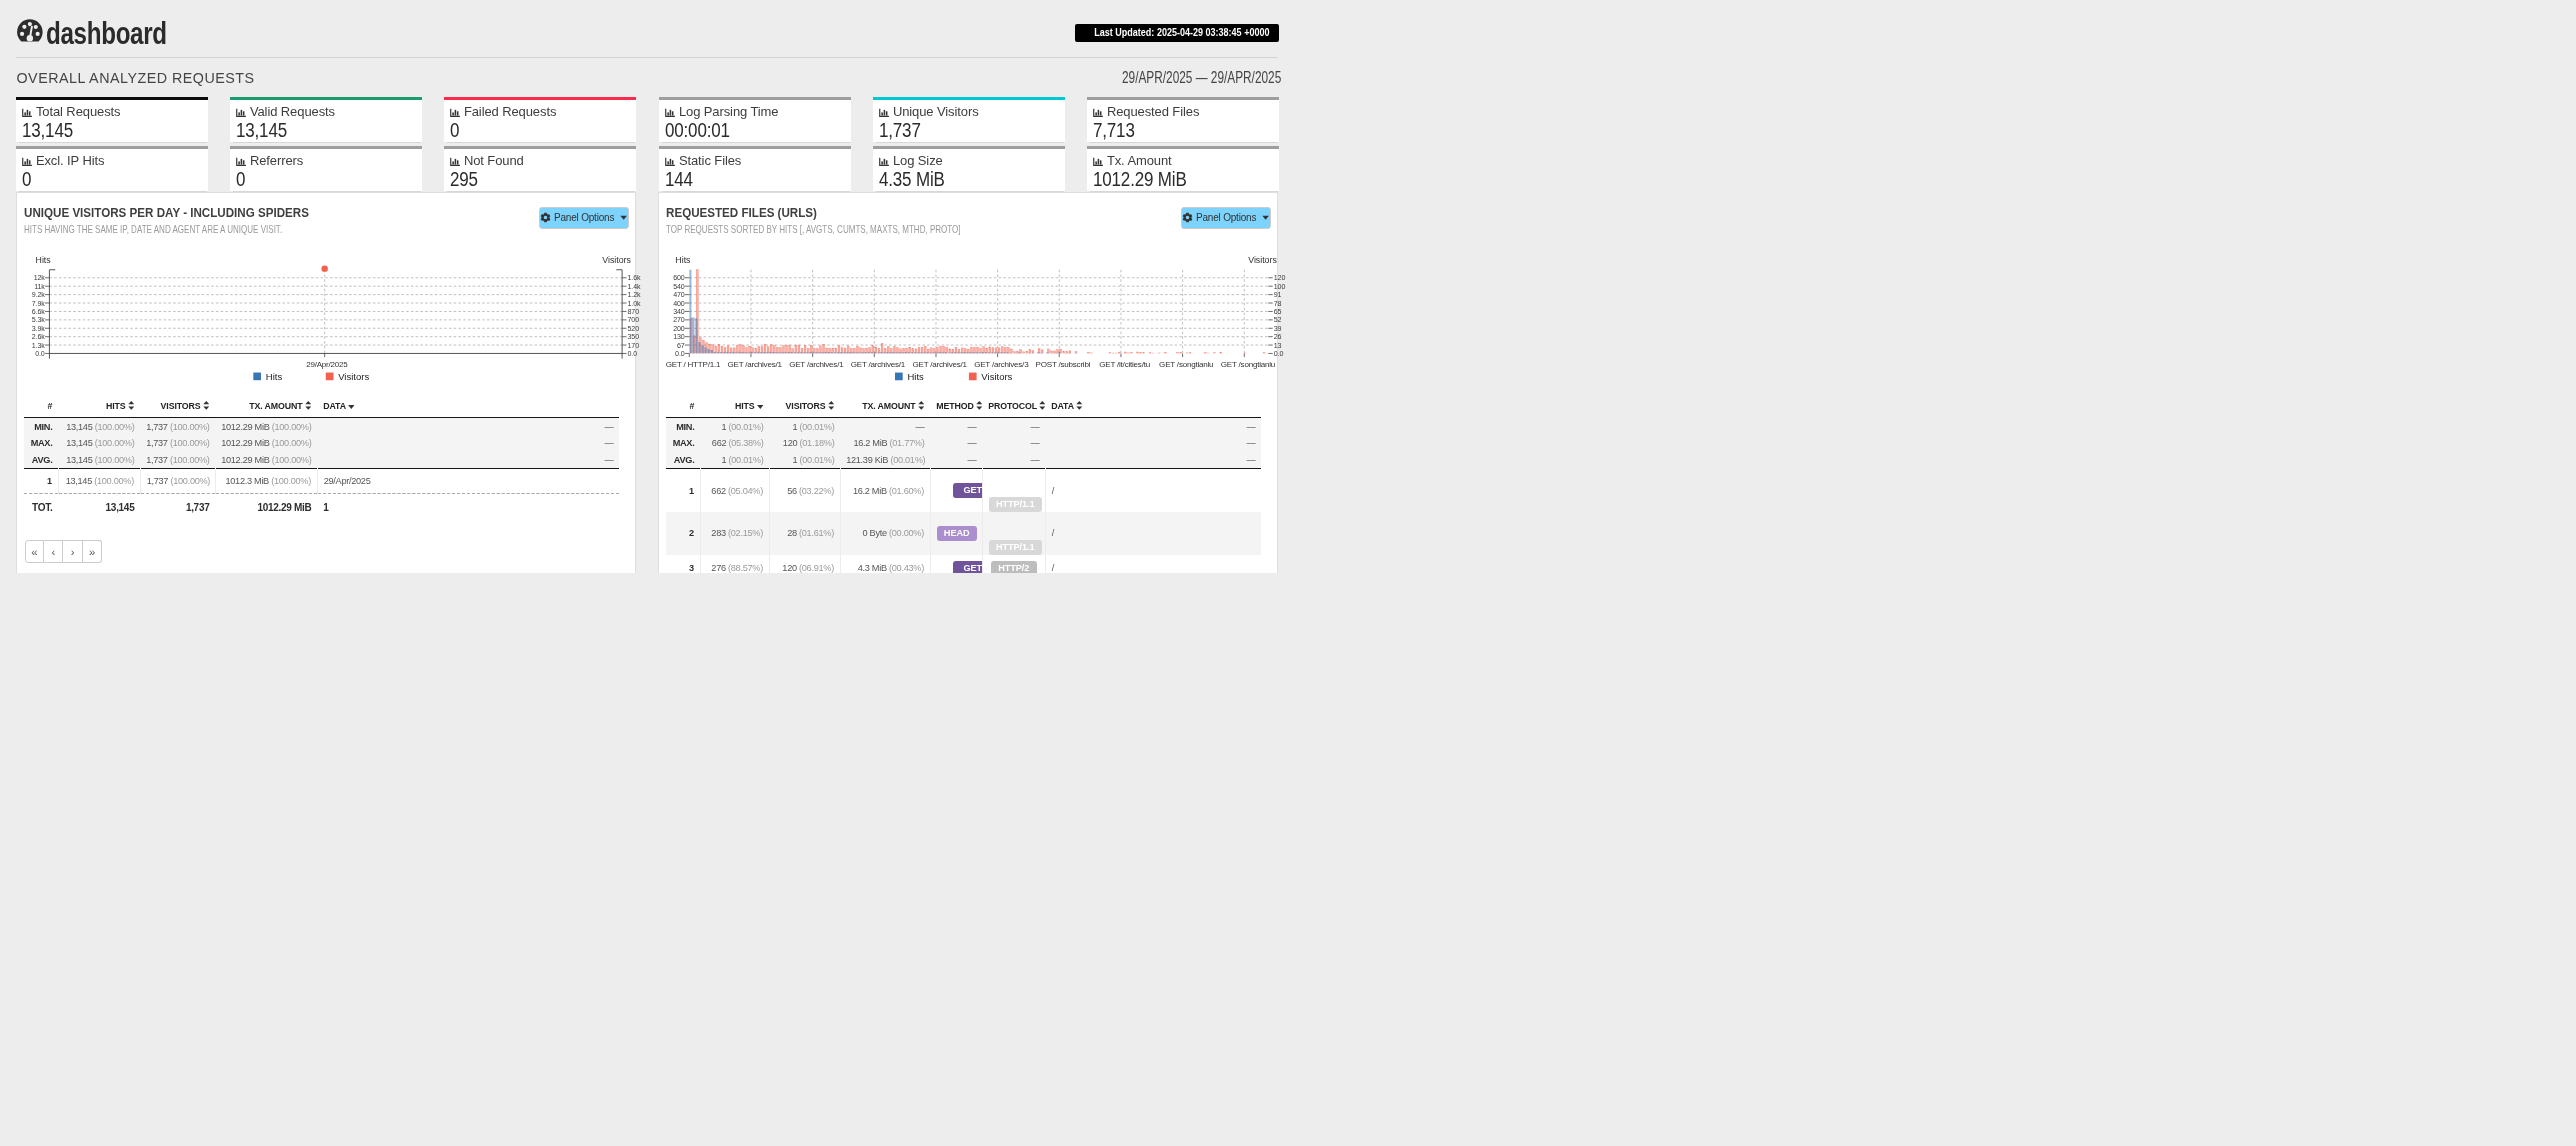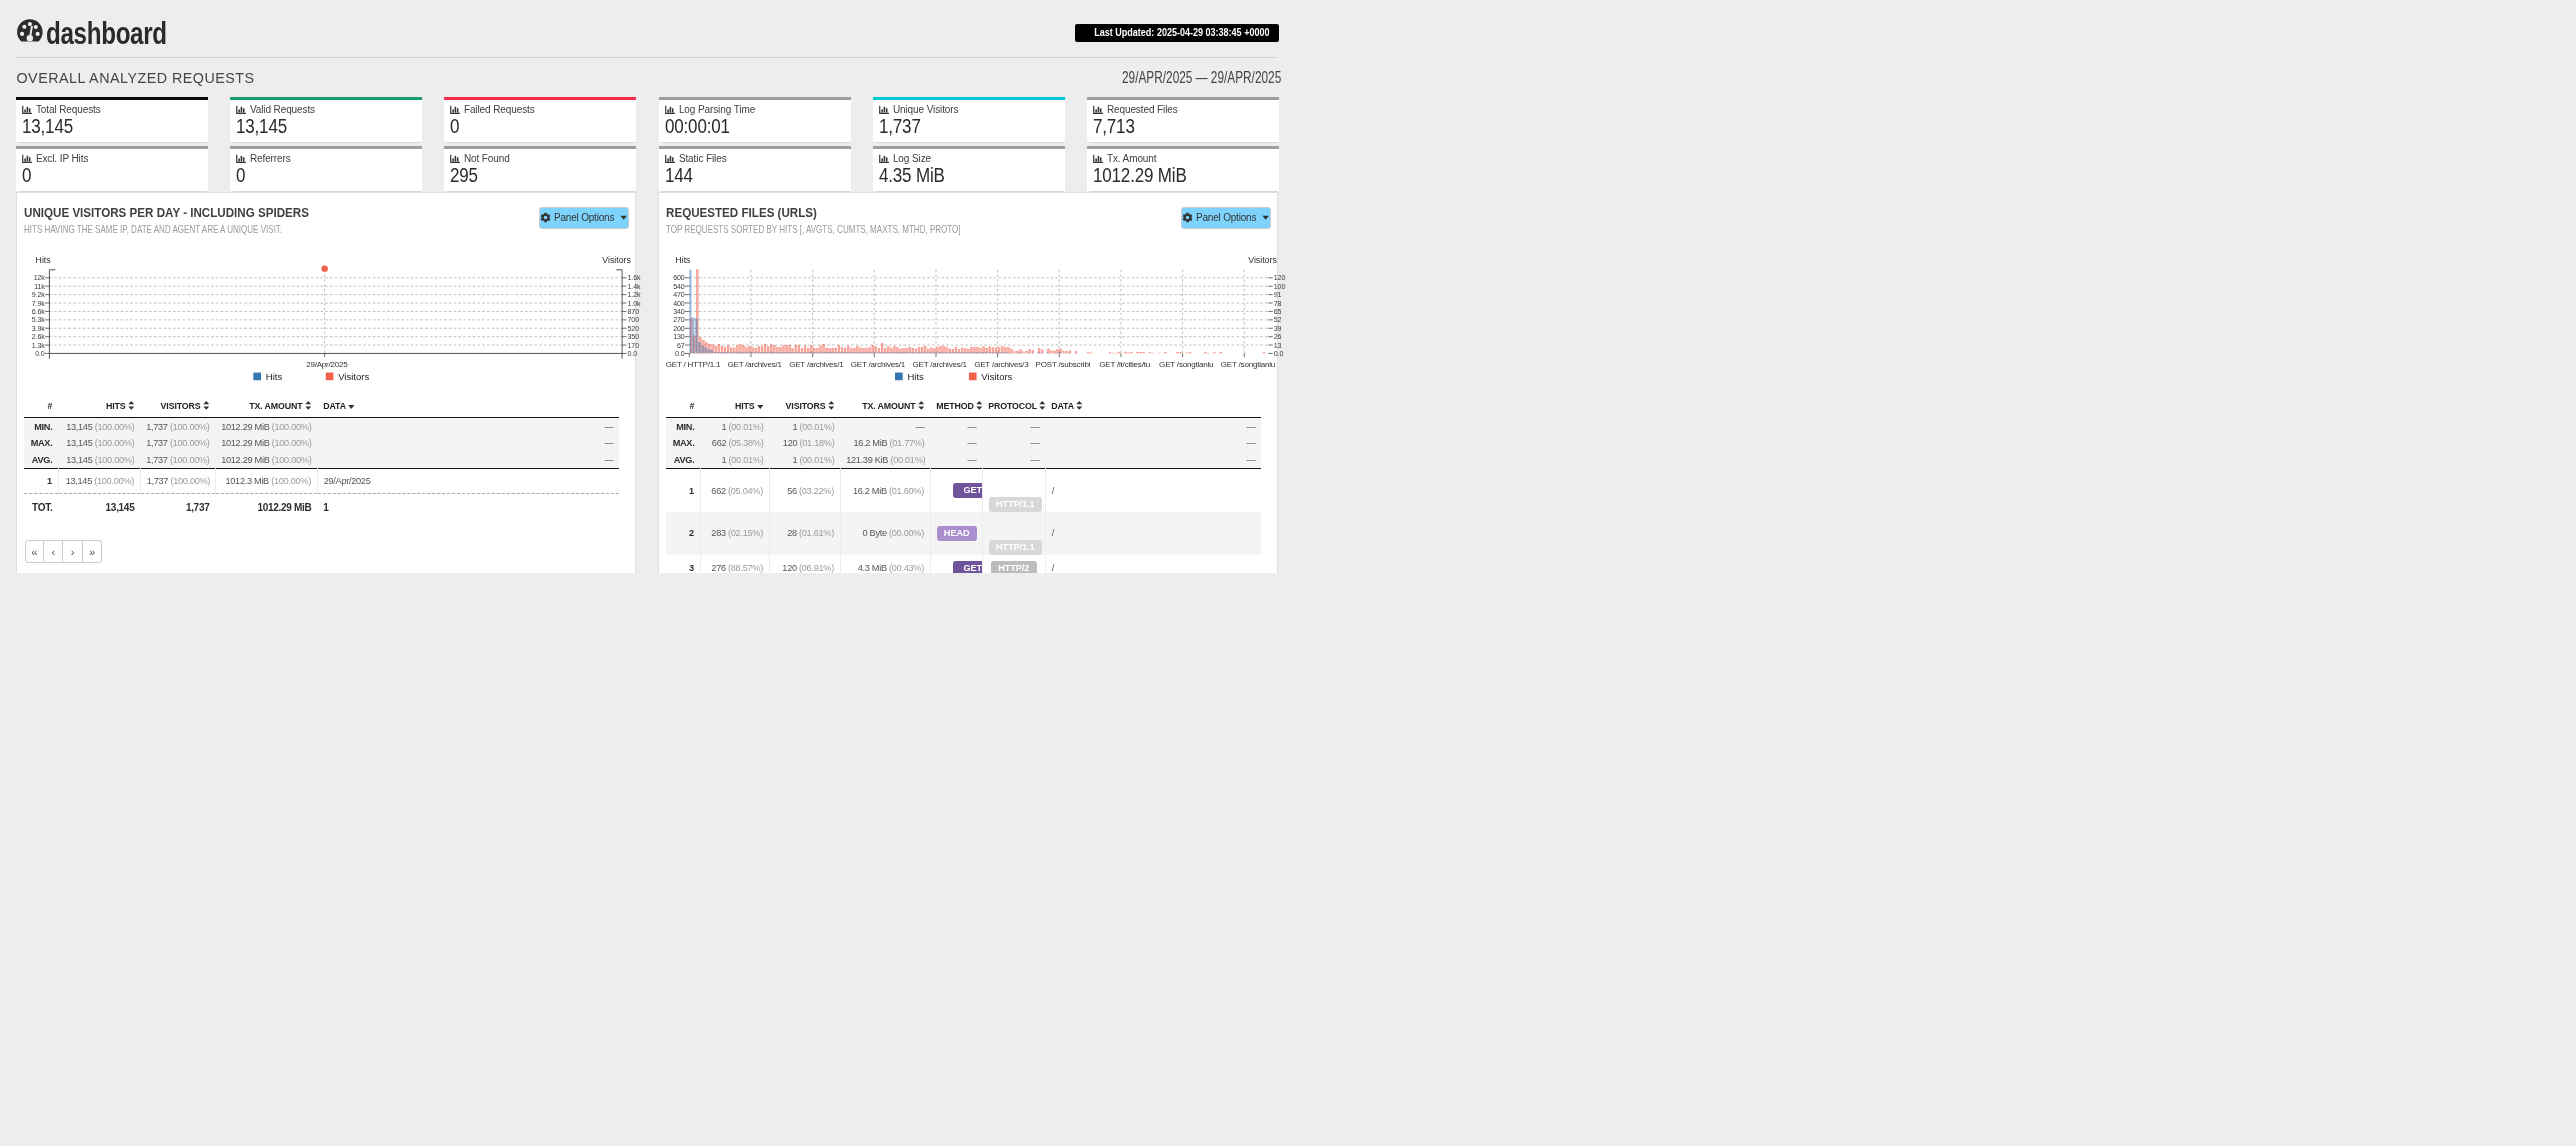--- a/index.html
+++ b/index.html
@@ -14,21 +14,21 @@
 .h-left { position:absolute; left:16.5px; top:70px; font-size:14.3px; color:#454545; letter-spacing:0.5px; white-space:nowrap; }
 .h-right { position:absolute; right:6.6px; top:69px; font-size:16px; color:#454545;
   transform:scaleX(0.74); transform-origin:100% 0; white-space:nowrap; }
 .card { position:absolute; width:192px; height:45px; background:#fff; border-top:3.7px solid #9e9e9e;
   box-shadow:0 0.7px 0.7px rgba(0,0,0,0.09); }
 .card.black { border-top-color:#0c0c0c; }
 .card.green { border-top-color:#1a9c6d; }
 .card.red { border-top-color:#fa2a4c; }
 .card.cyan { border-top-color:#00c9d4; }
 .card.gray { border-top-color:#9e9e9e; }
-.clabel { margin:4.4px 0 0 5.9px; font-size:10px; color:#3d3d3d; letter-spacing:-0.1px; white-space:nowrap; }
+.clabel { margin:4.4px 0 0 5.9px; font-size:13px; color:#3d3d3d; letter-spacing:-0.1px; white-space:nowrap; }
 .bic { vertical-align:-1.5px; margin-right:3.7px; }
 .cval { margin:-0.7px 0 0 5.9px; font-size:20px; color:#2b2b2b; }
 .cval span { display:inline-block; transform:scaleX(0.85); transform-origin:0 0; letter-spacing:-0.2px; white-space:nowrap; }
 .panel { position:absolute; top:192px; width:620px; height:410px; background:#fff; border:0.7px solid #dedede;
   box-shadow:0 0.7px 0.7px rgba(0,0,0,0.07); }
 .p1 { left:16px; }
 .p2 { left:658px; }
 .ptitle { position:absolute; left:7.3px; top:11.7px; font-size:13.5px; font-weight:bold; color:#3f3f3f;
   transform:scaleX(0.86); transform-origin:0 0; white-space:nowrap; }
 .psub { position:absolute; left:7.3px; top:31px; font-size:10.3px; color:#9a9a9a;

